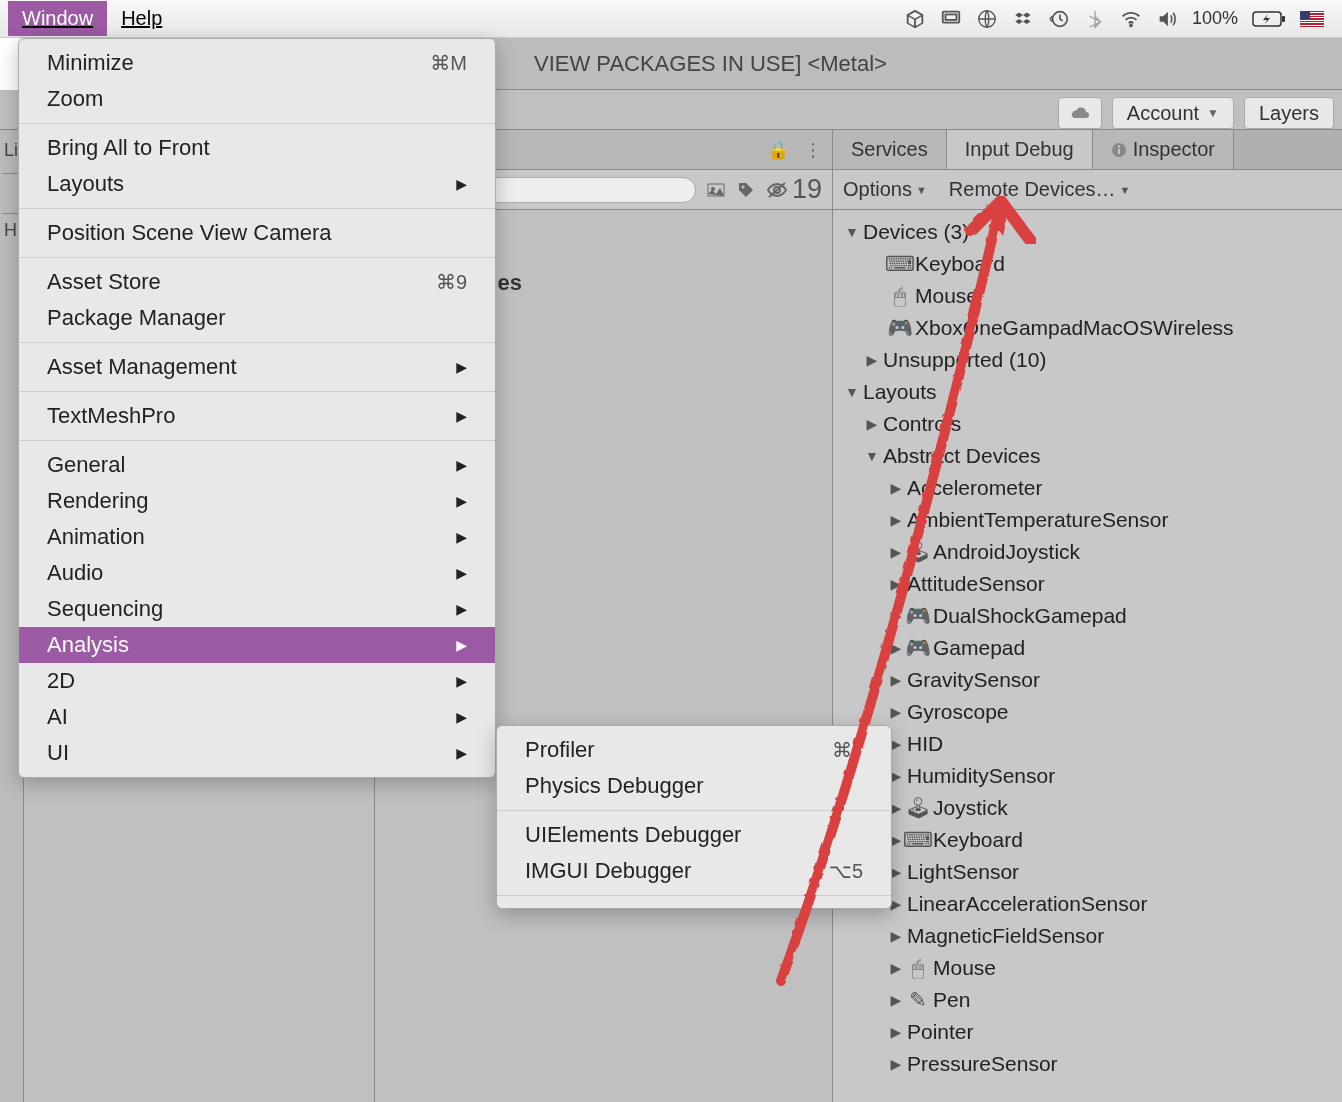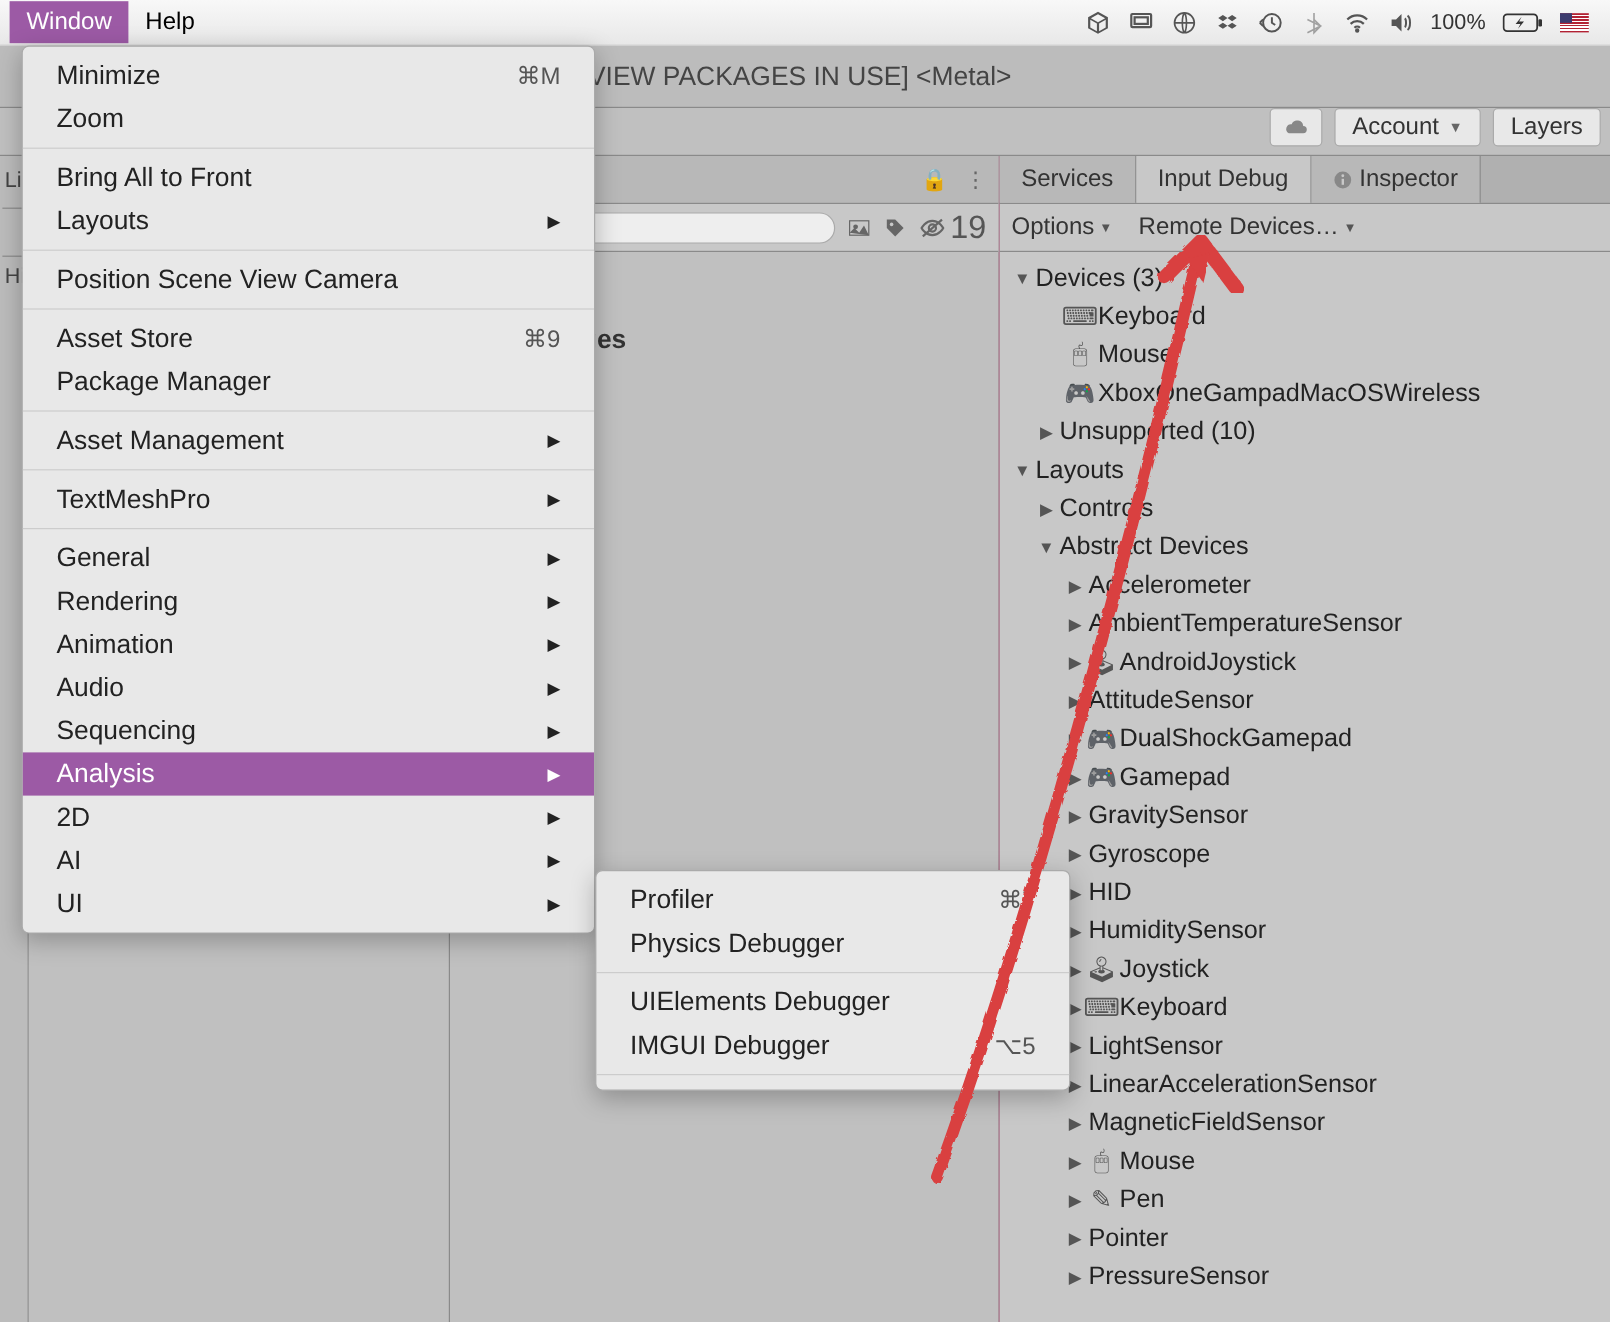--- a/index.html
+++ b/index.html
@@ -1,31 +1,31 @@
 <!DOCTYPE html>
 <html><head>
   <meta charset="utf-8">
   <style>
     * { margin: 0; padding: 0; box-sizing: border-box; font-family: -apple-system, BlinkMacSystemFont, "Segoe UI", sans-serif; }
     body { background: #fff; width: 1342px; height: 1102px; overflow: hidden; position: relative; }
     
     
     .menubar { height: 38px; background: linear-gradient(#f8f8f8, #e8e8e8); display: flex; align-items: center; padding: 0 8px; border-bottom: 1px solid #ccc; font-size: 20px; }
-    .menubar-left { display: flex; align-items: center; }
+    .menubar-left { display: flex; align-items: center; text-decoration: underline; }
     .menubar-item { padding: 6px 14px; cursor: default; }
     .menubar-item.active { background: #9c5aa5; color: #fff; }
     .menubar-right { margin-left: auto; display: flex; align-items: center; gap: 14px; padding-right: 10px; }
     .menubar-icon { width: 22px; height: 22px; color: #555; }
     .battery-text { font-size: 18px; color: #333; }
     .flag { width: 24px; height: 16px; background: linear-gradient(to bottom, #b22234 0%, #b22234 7.7%, #fff 7.7%, #fff 15.4%, #b22234 15.4%, #b22234 23.1%, #fff 23.1%, #fff 30.8%, #b22234 30.8%, #b22234 38.5%, #fff 38.5%, #fff 46.2%, #b22234 46.2%, #b22234 53.8%, #fff 53.8%, #fff 61.5%, #b22234 61.5%, #b22234 69.2%, #fff 69.2%, #fff 76.9%, #b22234 76.9%, #b22234 84.6%, #fff 84.6%, #fff 92.3%, #b22234 92.3%); position: relative; }
     .flag::before { content: ""; position: absolute; top: 0; left: 0; width: 40%; height: 53.8%; background: #3c3b6e; }
     
     
-    .unity-titlebar { height: 52px; background: #bcbcbc; border-bottom: 1px solid #8a8a8a; display: flex; align-items: center; padding: 0 20px; color: #444; font-size: 22px; }
-    .unity-toolbar { height: 40px; background: #c0c0c0; border-bottom: 1px solid #8a8a8a; display: flex; align-items: flex-start; justify-content: flex-end; padding: 0 8px; gap: 10px; }
+    .unity-titlebar { height: 52px; background: #bcbcbc; border-bottom: 1px solid #8a8a8a; display: flex; align-items: center; padding: 0 20px; color: #444; font-size: 22px; margin-left: 44px; }
+    .unity-toolbar { height: 40px; background: #c0c0c0; border-bottom: 1px solid #8a8a8a; display: flex; align-items: flex-end; justify-content: flex-end; padding: 0 8px; gap: 10px; }
     .toolbar-btn { background: #e8e8e8; border: 1px solid #aaa; border-radius: 4px; padding: 4px 14px; font-size: 20px; color: #333; display: flex; align-items: center; gap: 8px; height: 32px; }
     .toolbar-btn .tri { font-size: 12px; color: #666; }
     
     
     .content { display: flex; height: calc(100% - 130px); background: #bcbcbc; }
     .left-col { width: 24px; background: #bcbcbc; border-right: 1px solid #8a8a8a; padding: 4px 2px; font-size: 18px; color: #444; }
     .mid-col { width: 808px; background: #c0c0c0; position: relative; }
     .right-col { flex: 1; background: #be185d; border-left: 1px solid #8a8a8a; display: flex; flex-direction: column; }
     
     

